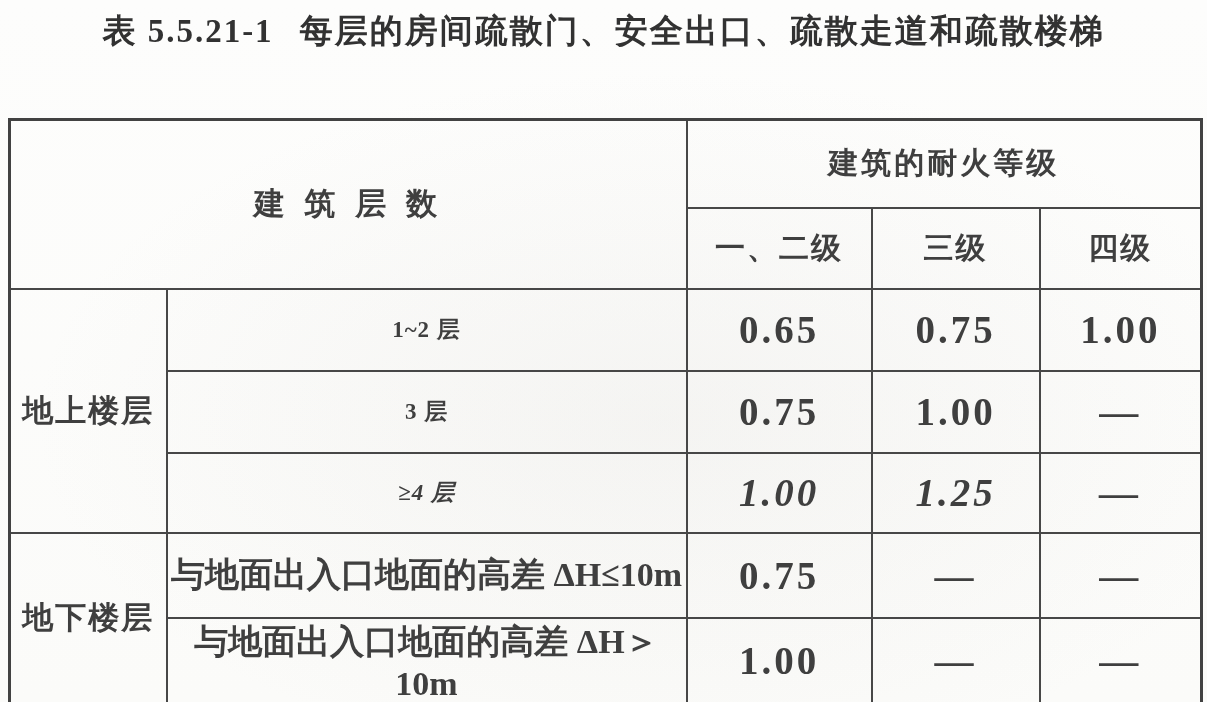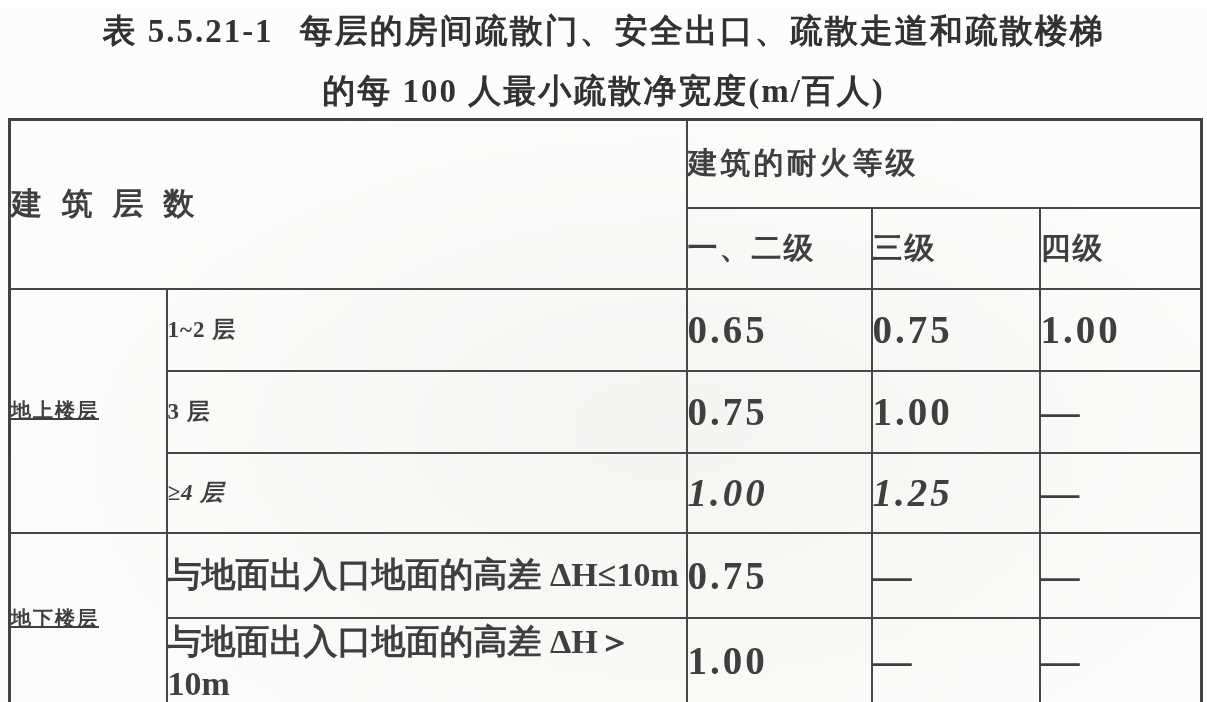--- a/index.html
+++ b/index.html
@@ -44,20 +44,21 @@
     left: 8px;
     top: 118px;
     width: 1192px;
     height: 577px;
     border-collapse: collapse;
     table-layout: fixed;
     border: 3px solid #424242;
   }
   table.gb td {
     border: 2px solid #474747;
+    text-align: center;
     vertical-align: middle;
     font-weight: 700;
     color: #3f3f3f;
     padding: 0;
   }
   tr.hrow1 { height: 88px; }
   tr.hrow2 { height: 81px; }
   tr.brow1 { height: 82px; }
   tr.brow2 { height: 82px; }
   tr.brow3 { height: 80px; font-style: italic; }
@@ -69,23 +70,22 @@
   }
   .head-fire {
     font-size: 30px;
     letter-spacing: 3px;
   }
   .head-grade {
     font-size: 30px;
     letter-spacing: 2px;
   }
   .group-cell {
-    font-size: 20px;
+    font-size: 31px;
     letter-spacing: 2px;
-    text-decoration: underline;
   }
   .desc-cell {
     font-size: 23px;
     letter-spacing: 1px;
   }
   .desc-cell.long {
     font-size: 34px;
     letter-spacing: 0px;
   }
   .num-cell {
@@ -93,21 +93,20 @@
     letter-spacing: 3px;
   }
 </style>
 </head>
 <body>
 
 <div class="page">
 
   <div class="caption">
     <div class="line1"><span class="num-part">表 5.5.21-1</span><span>每层的房间疏散门、安全出口、疏散走道和疏散楼梯</span></div>
-    <div class="line2">的每 100 人最小疏散净宽度(m/百人)</div>
   </div>
 
   <table class="gb">
     <colgroup>
       <col style="width:157px">
       <col style="width:520px">
       <col style="width:185px">
       <col style="width:168px">
       <col style="width:162px">
     </colgroup>

